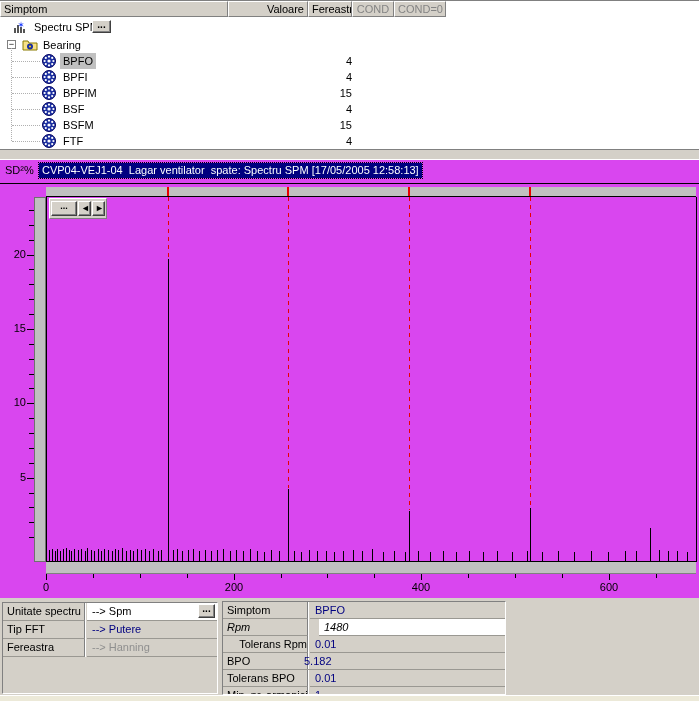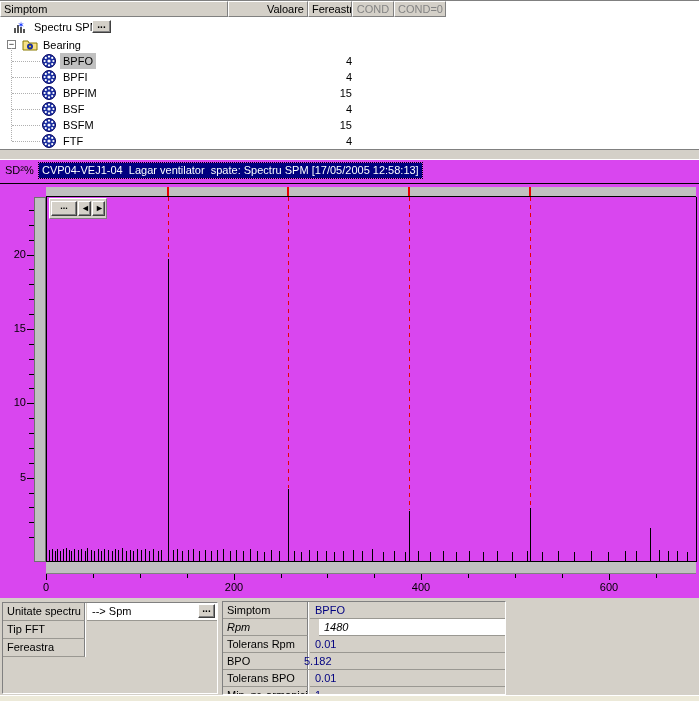--- a/index.html
+++ b/index.html
@@ -382,36 +382,38 @@
   </div>
 
   <div id="bottom-area" class="abs">
     <div id="left-grid" class="pgrid" style="left:2px;top:4px;width:216px;height:92px;">
         <div class="pg-row" style="top: 0px; height: 18px;">
           <div class="pg-label" style="width: 82px;">Unitate spectru</div>
           <div class="pg-value active" style="left: 84px;">--&gt; Spm<div class="ellipsis-btn" style="position: absolute; right: 2px; top: 1px; width: 17px; height: 14px; line-height: 8px;">...</div></div>
         </div>
         <div class="pg-row" style="top: 18px; height: 18px;">
           <div class="pg-label" style="width: 82px;">Tip FFT</div>
+          <div class="pg-value" style="left: 84px;">--&gt; Putere</div>
         </div>
         <div class="pg-row" style="top: 36px; height: 18px;">
           <div class="pg-label" style="width: 82px;">Fereastra</div>
+          <div class="pg-value disabled" style="left: 84px;">--&gt; Hanning</div>
         </div>
       </div>
     <div id="right-grid" class="pgrid" style="left:222px;top:3px;width:284px;height:94px;">
         <div class="pg-row" style="top: 0px; height: 17px;">
           <div class="pg-label" style="width: 85px;">Simptom</div>
           <div class="pg-value" style="left: 87px;">BPFO</div>
         </div>
         <div class="pg-row" style="top: 17px; height: 17px; font-style: italic;">
           <div class="pg-label" style="width: 85px;">Rpm</div>
           <div class="pg-value active" style="left: 96px;">1480</div>
         </div>
         <div class="pg-row" style="top: 34px; height: 17px;">
-          <div class="pg-label" style="width: 85px;">Tolerans Rpm</div>
+          <div class="pg-label" style="width: 85px; text-align: right;">Tolerans Rpm</div>
           <div class="pg-value" style="left: 87px;">0.01</div>
         </div>
         <div class="pg-row" style="top: 51px; height: 17px;">
           <div class="pg-label" style="width: 85px;">BPO</div>
           <div class="pg-value" style="left: 76px;">5.182</div>
         </div>
         <div class="pg-row" style="top: 68px; height: 17px;">
           <div class="pg-label" style="width: 85px;">Tolerans BPO</div>
           <div class="pg-value" style="left: 87px;">0.01</div>
         </div>

